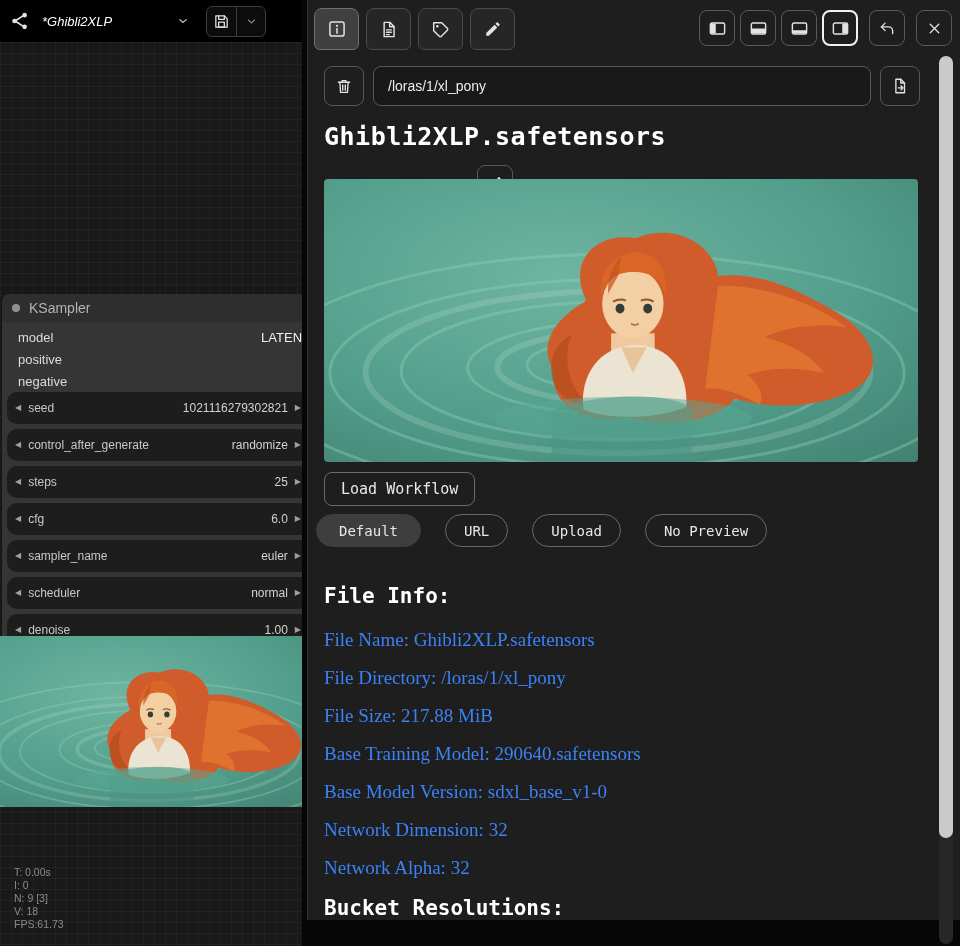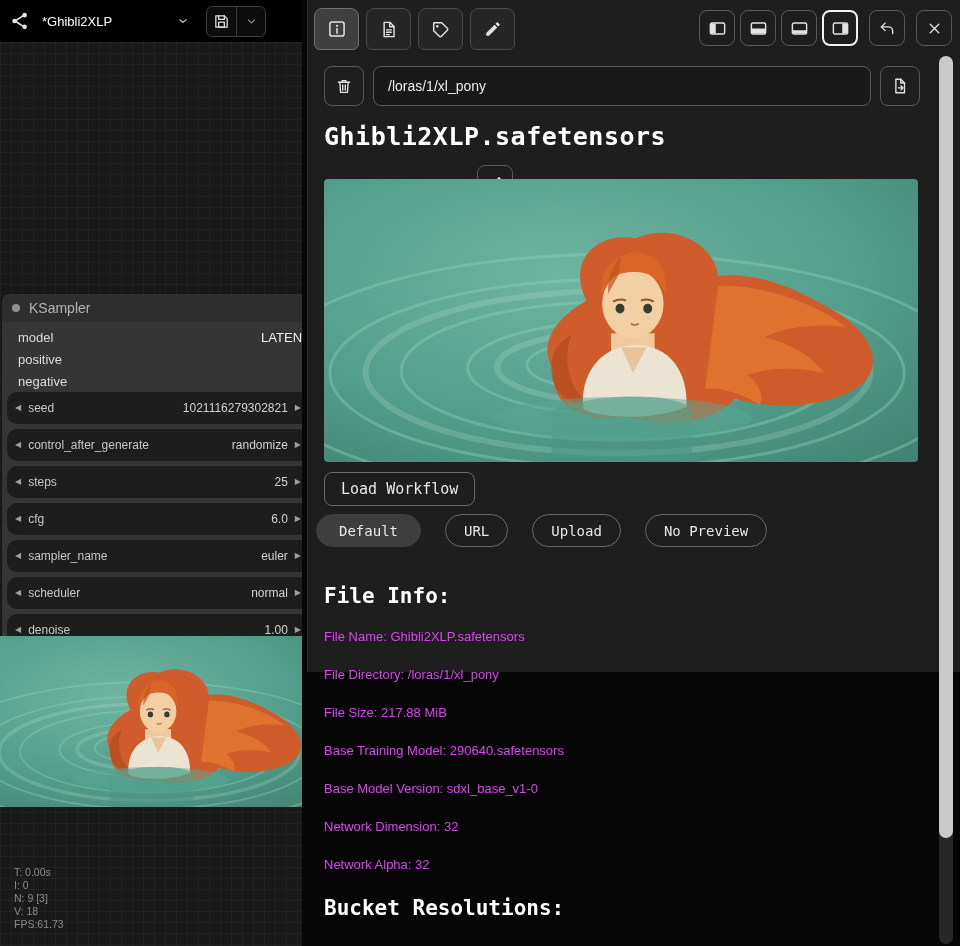--- a/index.html
+++ b/index.html
@@ -8,21 +8,21 @@
   .app { position:relative; width:960px; height:946px; background:#060606; }
 
   
   .left { position:absolute; left:0; top:0; width:302px; height:946px; background:#191919; }
   .topbar { position:absolute; left:0; top:0; width:302px; height:42px; background:#000;
             display:flex; align-items:center; }
   .icon { display:inline-flex; align-items:center; justify-content:center; }
   .share-wrap { margin-left:10px; }
   .wf-select { display:flex; align-items:center; justify-content:space-between;
                margin-left:8px; width:156px; height:30px; color:#fff; font-size:13px;
-               padding:0 4px; cursor:pointer; }
+               padding:0 4px; cursor:pointer;font-style:italic; }
   .save-group { display:flex; margin-left:12px; border:1px solid #3d3d3d; border-radius:6px;
                 overflow:hidden; background:#0c0c0c; }
   .save-cell { width:29px; height:29px; display:flex; align-items:center; justify-content:center; }
   .save-cell + .save-cell { border-left:1px solid #3d3d3d; }
 
   .canvas { position:absolute; left:0; top:42px; width:302px; height:904px; overflow:hidden;
             background-color:#191919;
             background-image:
               linear-gradient(rgba(255,255,255,0.035) 1px, transparent 1px),
               linear-gradient(90deg, rgba(255,255,255,0.035) 1px, transparent 1px);
@@ -46,21 +46,21 @@
   .wname { margin-left:7px; white-space:nowrap; }
   .wval  { margin-left:auto; margin-right:7px; color:#d2d2d2; white-space:nowrap; }
 
   .left-preview { position:absolute; left:0; top:594px; width:302px; height:171px; overflow:hidden; }
   .left-preview svg, .hero svg { width:100%; height:100%; display:block; }
 
   .stats { position:absolute; left:14px; top:824px; color:#8c8c8c; font-size:10.5px;
            line-height:13px; }
 
   
-  .panel { position:absolute; left:307px; top:0; width:653px; height:672px;
+  .panel { position:absolute; left:307px; top:0; width:653px; height:920px;
            background:#1e1e1e; border-left:1px solid #333; }
 
   .tabs { position:absolute; left:6px; top:8px; display:flex; gap:7px; }
   .tab { width:45px; height:42px; border:1px solid #4a4a4a; border-radius:8px 8px 6px 6px;
          background:#262626; display:flex; align-items:center; justify-content:center; cursor:pointer; }
   .tab.active { background:#404040; border-color:#6e6e6e; }
 
   .top-btns { position:absolute; right:8px; top:10px; display:flex; align-items:center; gap:5px; }
   .tbtn { width:36px; height:36px; border:1px solid #5a5a5a; border-radius:8px; background:#1e1e1e;
           display:flex; align-items:center; justify-content:center; cursor:pointer; }
@@ -89,22 +89,22 @@
             display:flex; align-items:center; cursor:pointer; }
 
   .pbtns { position:absolute; left:8px; top:514px; display:flex; gap:24px; }
   .pbtn { height:33px; border-radius:17px; border:1px solid #6a6a6a; background:transparent;
           color:#e8e8e8; font-family:"DejaVu Sans Mono", monospace; font-size:14px;
           padding:8px 18px; display:flex; align-items:center; cursor:pointer; }
   .pbtn.active { background:#3e3e3e; border-color:#3e3e3e; padding:0 22px; }
 
   .h2 { position:absolute; left:16px; font-family:"DejaVu Sans Mono", monospace; font-weight:bold;
         font-size:21px; color:#fff; }
-  .info-row { position:absolute; left:16px; font-family:Liberation Sans, sans-serif;
-              font-size:13px; color:#d946ef; white-space:nowrap; }
+  .info-row { position:absolute; left:16px; font-family:Liberation Serif, serif;
+              font-size:19px; color:#3b82f6; white-space:nowrap; }
 
   .scrollbar { position:absolute; left:631px; top:56px; width:14px; height:888px;
                background:#272727; border-radius:7px; }
   .thumb { width:14px; height:782px; background:#cacaca; border-radius:7px; cursor:pointer; }
 
   svg.ic { stroke:#e3e3e3; fill:none; stroke-width:1.8; stroke-linecap:round; stroke-linejoin:round; }
   svg.ic .fl { fill:#e3e3e3; stroke:none; }
 </style>
 </head>
 <body>

